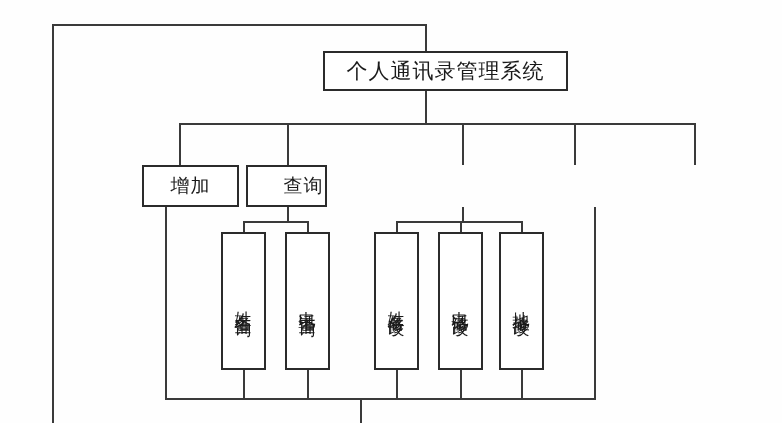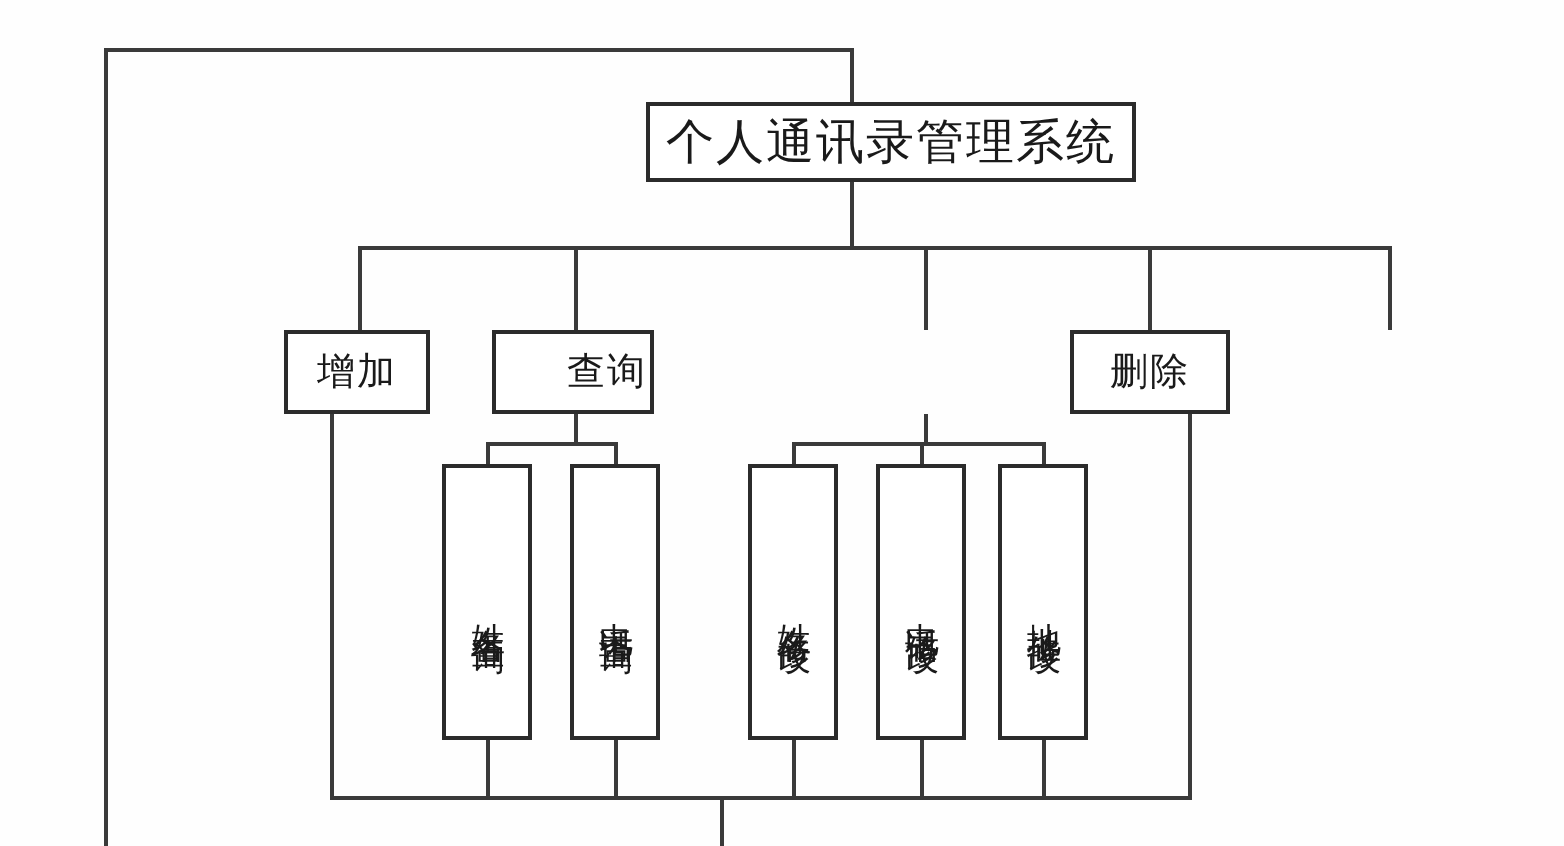--- a/index.html
+++ b/index.html
@@ -30,21 +30,21 @@
     position: absolute;
     box-sizing: border-box;
     border: 2px solid #2b2b2b;
     background: #ffffff;
     display: flex;
     align-items: center;
     justify-content: center;
     color: #1a1a1a;
   }
   .node.root {
-    font-size: 24px;
+    font-size: 21px;
     letter-spacing: 1px;
   }
   .node.lvl2 {
     font-size: 19px;
     letter-spacing: 1px;
   }
   .node.leaf {
     font-size: 17px;
     line-height: 1.18;
     writing-mode: vertical-rl;
@@ -74,32 +74,29 @@
   <div class="line v" style="left:425px; top:91px; height:33px;"></div>
 
   <div class="line h" style="left:179px; top:123px; width:516px;"></div>
 
   <div class="line v" style="left:179px; top:123px; height:42px;"></div>
   <div class="line v" style="left:287px; top:123px; height:42px;"></div>
   <div class="line v" style="left:462px; top:123px; height:42px;"></div>
   <div class="line v" style="left:574px; top:123px; height:42px;"></div>
   <div class="line v" style="left:694px; top:123px; height:42px;"></div>
 
-  <div class="node lvl2" style="left:142px; top:165px; width:73px; height:42px;">
+  <div class="node lvl2" style="left:142px; top:165px; width:97px; height:42px;">
     <span class="lbl">增加</span>
   </div>
 
   <div class="node lvl2" style="left:246px; top:165px; width:81px; height:42px;padding-left:34px;">
     <span class="lbl">查询</span>
   </div>
 
 
-  <div class="node lvl2" style="left:535px; top:165px; width:80px; height:42px;">
-    <span class="lbl">删除</span>
-  </div>
 
 
   <div class="line v" style="left:287px; top:207px; height:16px;"></div>
   <div class="line h" style="left:243px; top:221px; width:66px;"></div>
   <div class="line v" style="left:243px; top:221px; height:12px;"></div>
   <div class="line v" style="left:307px; top:221px; height:12px;"></div>
 
   <div class="node leaf" style="left:221px; top:232px; width:45px; height:138px;">
     <span class="lbl">姓名查询</span>
   </div>

